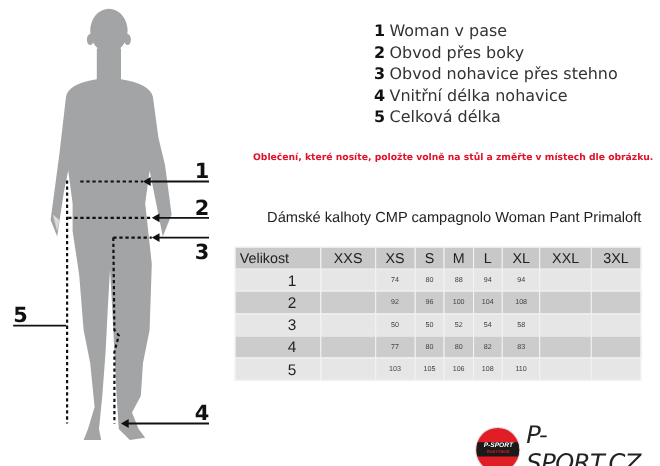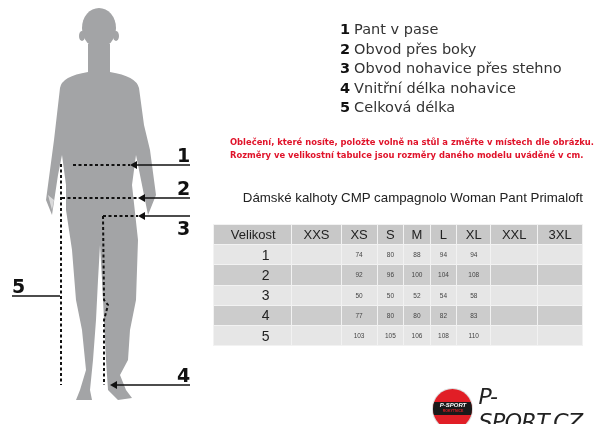--- a/index.html
+++ b/index.html
@@ -8,21 +8,21 @@
   .legend { position:absolute; left:340px; top:20px; font-family:"DejaVu Sans", sans-serif; font-size:14.5px; color:#333; line-height:19.6px; }
   .legend .num { font-weight:bold; color:#111; margin-right:4px; }
   .note { position:absolute; left:230px; top:136px; width:370px; text-align:left; font-family:"DejaVu Sans", sans-serif; font-weight:bold; font-size:8.4px; color:#e0132a; line-height:12.6px; }
   .title { position:absolute; left:213px; top:191px; width:370px; text-align:right; font-size:13.3px; color:#222; line-height:14.5px; }
   table.sizes { position:absolute; left:213px; top:224px; width:370px; border-collapse:collapse; font-size:12.5px; color:#222; }
   table.sizes td { height:19.2px; padding:0 3px; text-align:center; border:1px solid #f2f2f2; }
   table.sizes tr.head td { background:#c8c8c8; font-size:13px; }
   table.sizes tr.eur td { background:#d4d4d4; font-size:13px; }
   table.sizes tr.odd td { background:#e6e6e6; }
   table.sizes tr.even td { background:#cccccc; }
-  table.sizes td.first { text-align:center; padding-left:4px; }
+  table.sizes td.first { text-align:left; padding-left:4px; }
   table.sizes td.rowlabel { text-align:right; padding-right:22px; font-size:14px; }
   table.sizes td.small { font-size:6.5px; color:#444; }
   .logo { position:absolute; left:433px; top:384px; display:flex; align-items:center; }
   .logo-badge { width:40px; height:40px; border-radius:50%; background:#e11e26; position:relative; overflow:hidden; box-shadow:0 0 0 1px #ddd; }
   .logo-band { position:absolute; left:0; top:13px; width:40px; height:13px; background:#1a1a1a; }
   .logo-top { position:absolute; left:0; top:13px; width:40px; text-align:center; color:#fff; font-size:6px; font-weight:bold; line-height:7px; font-style:italic; }
   .logo-sub { position:absolute; left:0; top:20px; width:40px; text-align:center; color:#e11e26; font-size:3.5px; font-weight:bold; line-height:5px; }
   .logo-text { margin-left:6px; font-size:22px; font-style:italic; color:#222; letter-spacing:-0.5px; font-family:"DejaVu Sans", sans-serif; }
 </style>
 </head>
@@ -68,30 +68,29 @@
       <text x="177" y="162">1</text>
       <text x="177" y="195">2</text>
       <text x="177" y="235">3</text>
       <text x="177" y="382">4</text>
       <text x="12" y="293">5</text>
     </g>
   </svg>
 </div>
 
 <div class="legend">
-  <div><span class="num">1</span><span>Pant v pase</span></div>
+  <div><span class="num">1</span><span>Woman v pase</span></div>
   <div><span class="num">2</span><span>Obvod přes boky</span></div>
   <div><span class="num">3</span><span>Obvod nohavice přes stehno</span></div>
   <div><span class="num">4</span><span>Vnitřní délka nohavice</span></div>
   <div><span class="num">5</span><span>Celková délka</span></div>
 </div>
 
 <div class="note">
   <div>Oblečení, které nosíte, položte volně na stůl a změřte v místech dle obrázku.</div>
-  <div>Rozměry ve velikostní tabulce jsou rozměry daného modelu uváděné v cm.</div>
 </div>
 
 <div class="title">
   <div>Dámské kalhoty CMP campagnolo Woman Pant Primaloft</div>
 </div>
 
 <table class="sizes">
   <tbody>
       <tr class="head">
     <td class="first">Velikost</td>

